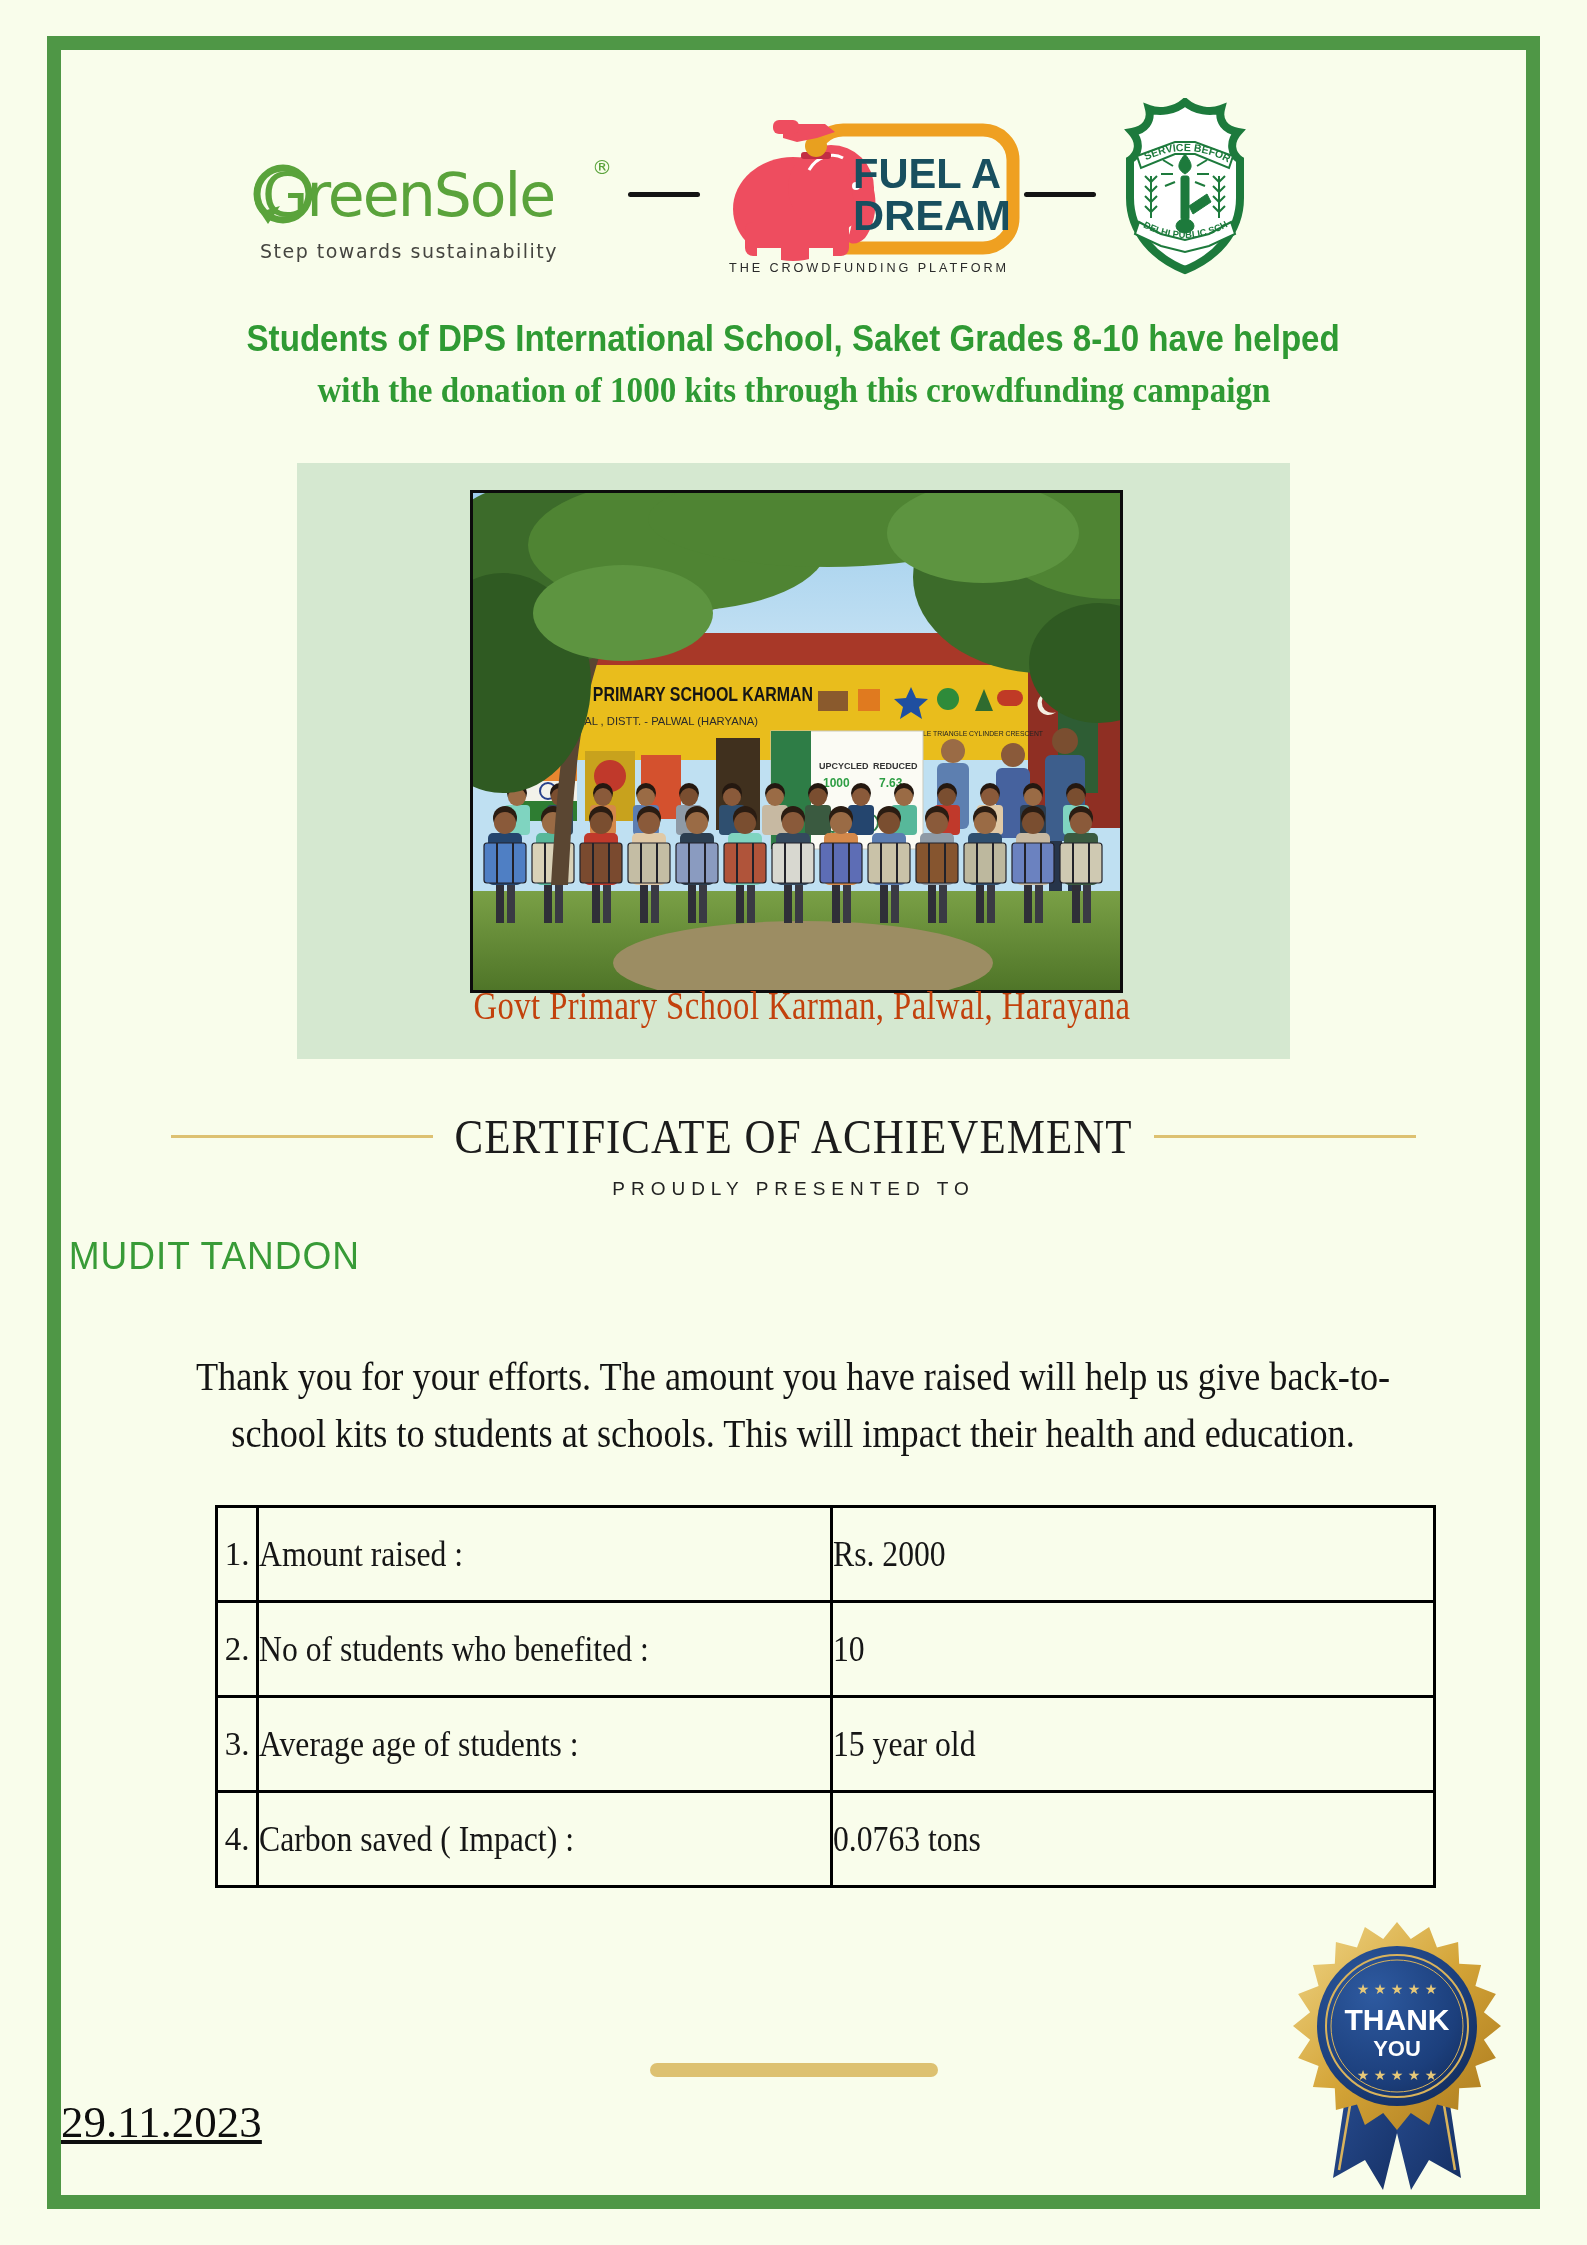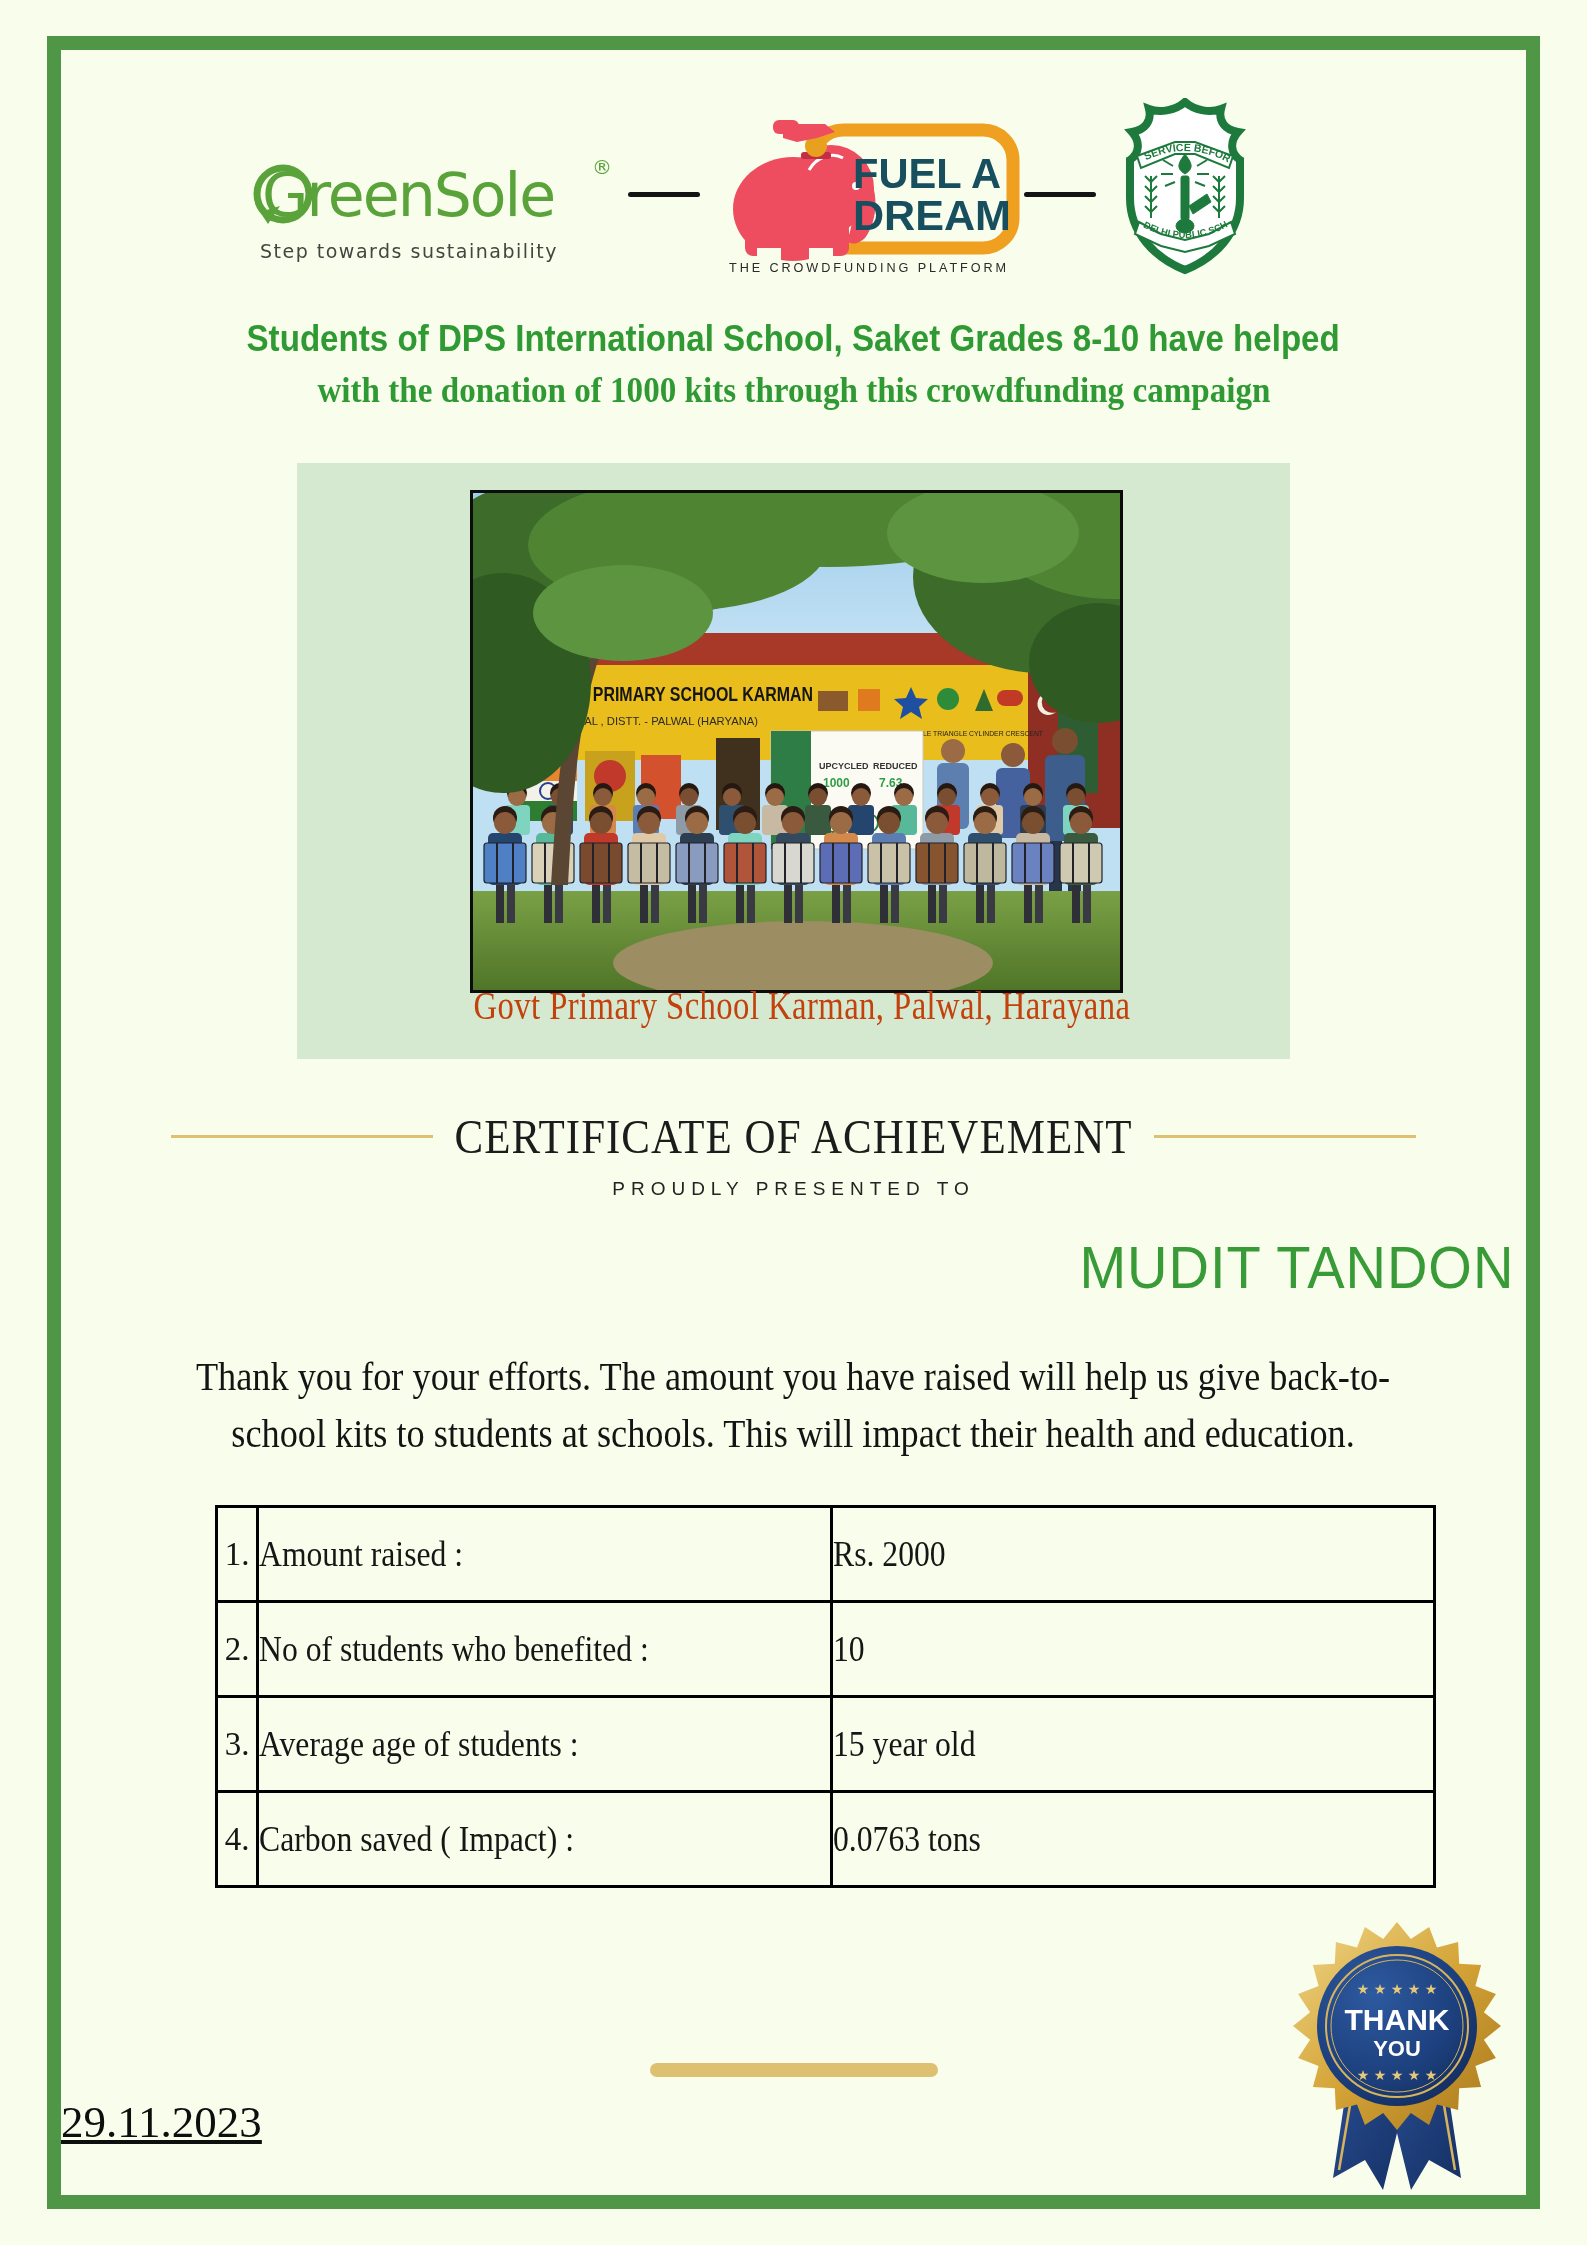--- a/index.html
+++ b/index.html
@@ -39,22 +39,22 @@
   .cert-title{
     font-size:43px;color:#1c1c1c;letter-spacing:1px;white-space:nowrap;
     transform:scaleY(1.12);transform-origin:50% 50%;
   }
   .presented{
     left:61px;top:1178px;width:1465px;text-align:center;
     font-family:"Liberation Sans",sans-serif;font-size:19px;color:#232323;
     letter-spacing:6px;
   }
   .name{
-    left:61px;top:1234px;width:1465px;text-align:right;
-    font-family:"Liberation Sans",sans-serif;font-size:59px;color:#389b37;letter-spacing:1px;
+    left:61px;top:1234px;width:1465px;text-align:left;
+    font-family:"Liberation Sans",sans-serif;font-size:39px;color:#389b37;letter-spacing:1px;
   }
   .name .cond{display:inline-block;transform:scaleX(0.95);transform-origin:50% 50%;white-space:nowrap;}
   .body-text{
     left:61px;top:1348px;width:1465px;text-align:center;
     font-size:39px;color:#141414;line-height:57px;
   }
   .body-text .cond{display:inline-block;transform:scaleX(0.93);transform-origin:50% 50%;white-space:nowrap;}
   
   table.impact{
     position:absolute;left:215px;top:1505px;width:1217px;height:383px;

